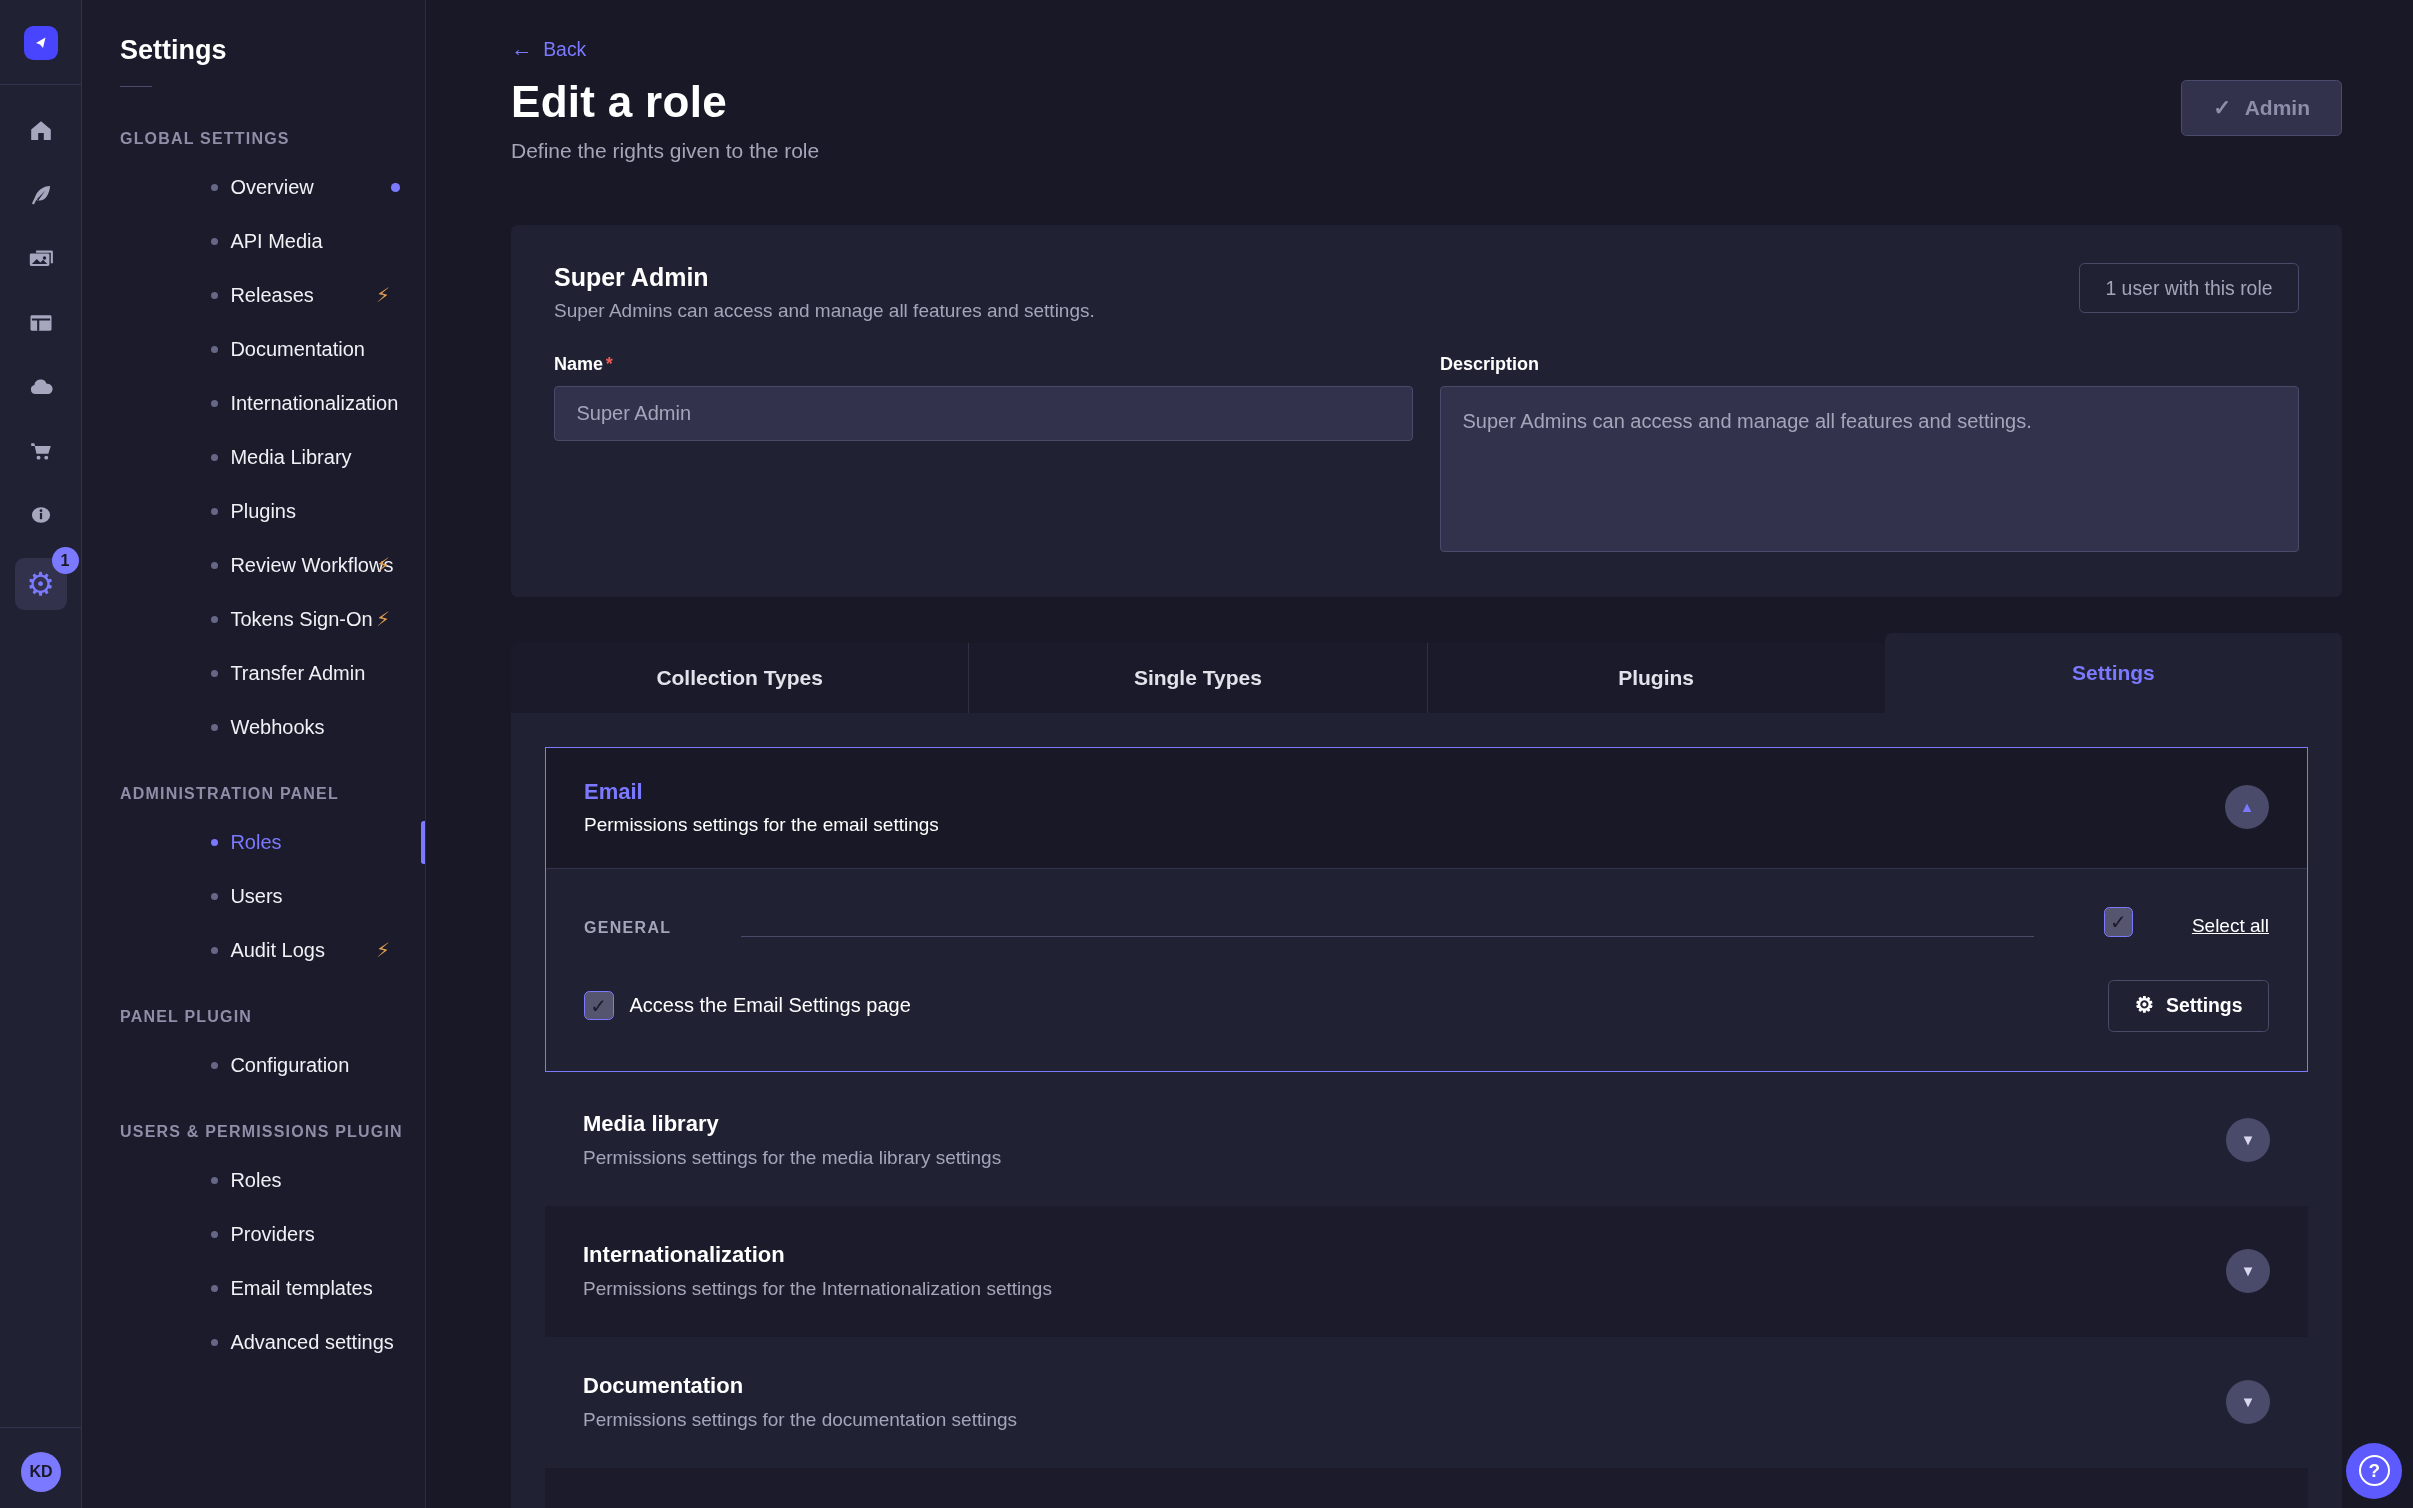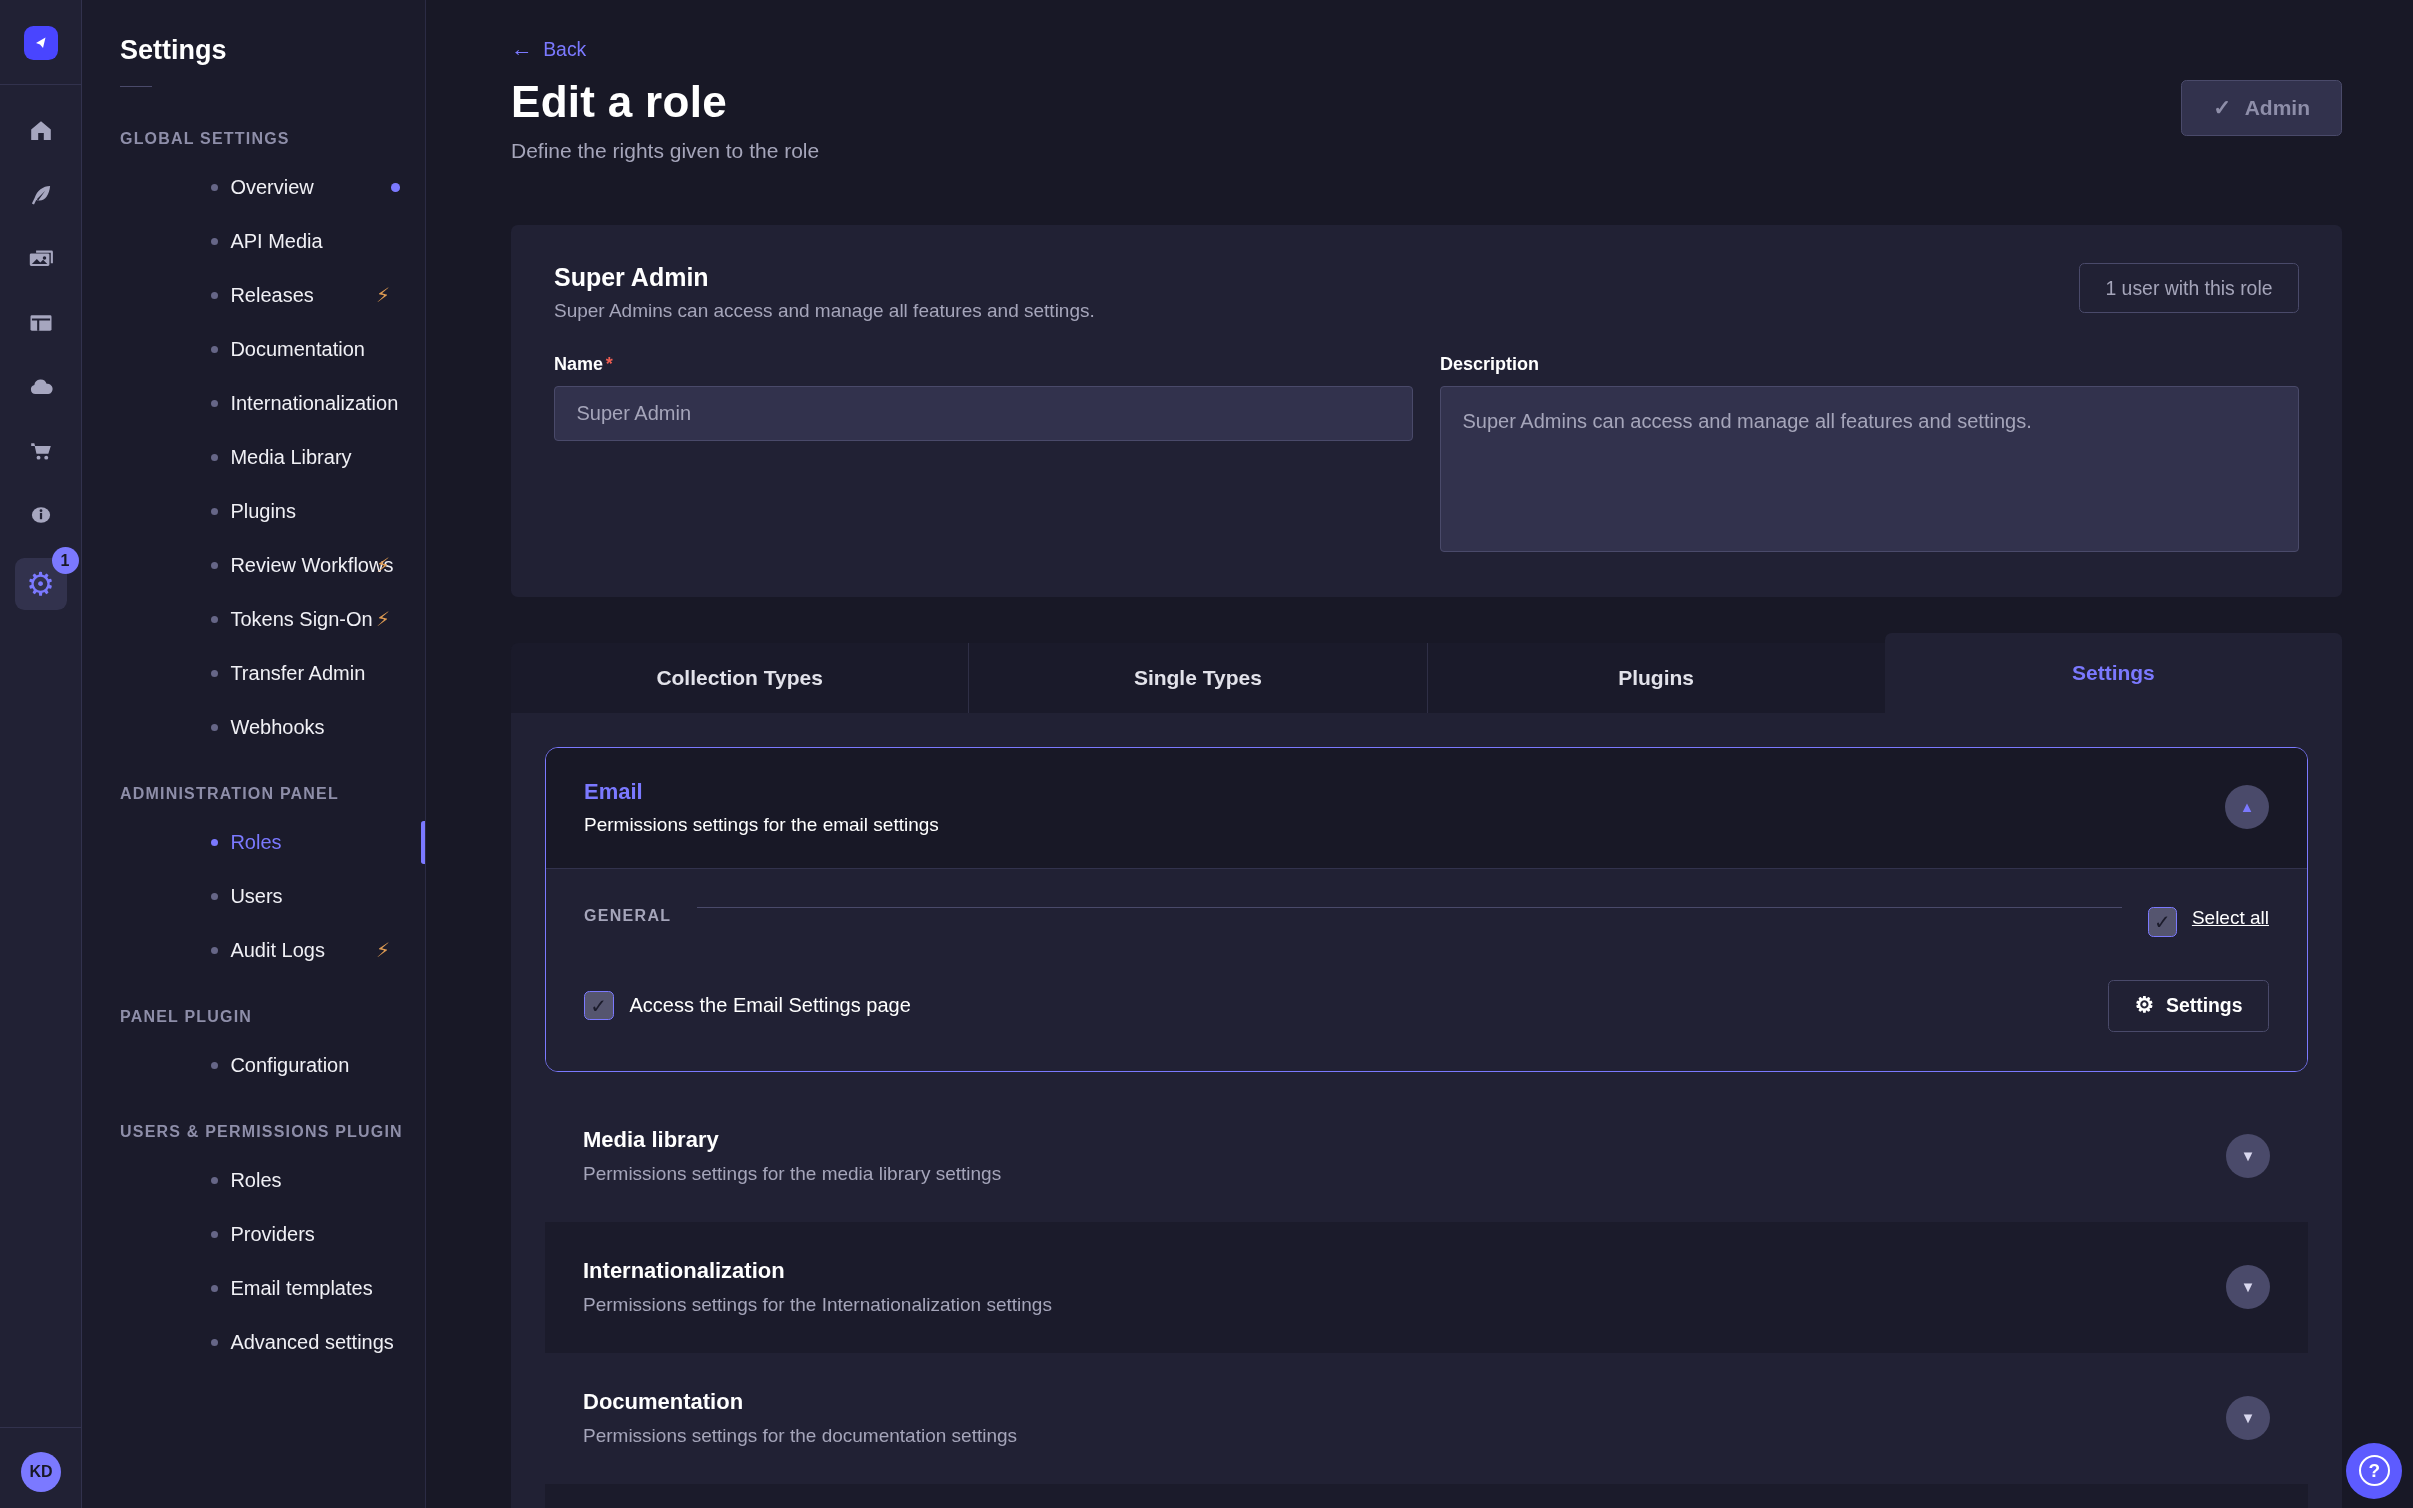--- a/index.html
+++ b/index.html
@@ -81,31 +81,31 @@
   .tabs { display:flex; align-items:flex-end; height:80px; }
   .tab { flex:1; height:70px; background:#1a1a2a; display:flex; align-items:center; justify-content:center;
          font-size:21px; font-weight:600; color:#e2e2ea; cursor:pointer; }
   .tab.sep { border-left:0.7px solid #2f2f46; }
   .tab.first { border-radius:6.7px 0 0 0; }
   .tab.active { height:80px; background:#212134; color:#7b79ff; border-radius:6.7px 6.7px 0 0; border-left:none; }
 
   
   .panel { background:#212134; border-radius:0 0 6.7px 6.7px; padding:34px 34px 54px; }
 
-  .email-box { border:0.7px solid #7b79ff; border-radius:13px; overflow:hidden; margin-bottom:19px; }
+  .email-box { border:0.7px solid #7b79ff; border-radius:0; overflow:hidden; margin-bottom:3px; }
   .email-head { background:#181826; padding:31px 38px 32px; display:flex; justify-content:space-between;
                 align-items:center; }
   .email-title { font-size:22px; font-weight:600; color:#7b79ff; }
   .email-sub { margin-top:9.4px; font-size:19px; color:#ffffff; }
   .circle-btn { width:44px; height:44px; border-radius:50%; background:#4a4a6a; border:none;
                 display:flex; align-items:center; justify-content:center; cursor:pointer; flex:none; }
   .tri-up { font-size:14.7px; color:#7b79ff; line-height:1; }
   .tri-down { font-size:14.7px; color:#d9d8ef; line-height:1; }
   .email-body { background:#212134; border-top:0.7px solid #32324d; padding:38px 38px 39px; }
-  .general-row { display:flex; align-items:flex-start; }
+  .general-row { display:flex; align-items:flex-end;gap:44px; }
   .general-label { font-size:16px; font-weight:600; letter-spacing:1.3px; color:#a5a5ba; flex:none; }
   .general-line { flex:1; height:0.7px; background:#4a4a6a; margin:0 25.5px; }
   .checkbox { width:29.5px; height:29.5px; border-radius:5.4px; background:#55556f; border:1.3px solid #7b79ff;
               display:flex; align-items:center; justify-content:center; cursor:pointer; flex:none; }
   .checkbox .mark { color:#1b1b2b; font-size:20px; font-weight:700; line-height:1; }
   .selectall-label { font-size:19px; margin-left:14.7px;text-decoration:underline; }
   .perm-row { margin-top:43px; display:flex; align-items:center; justify-content:space-between; }
   .perm-left { display:flex; align-items:center; gap:16px; }
   .perm-label { font-size:20px; }
   .settings-btn { height:52px; padding:0 25.5px; border:0.7px solid #4a4a6a; border-radius:5.4px; background:transparent;

